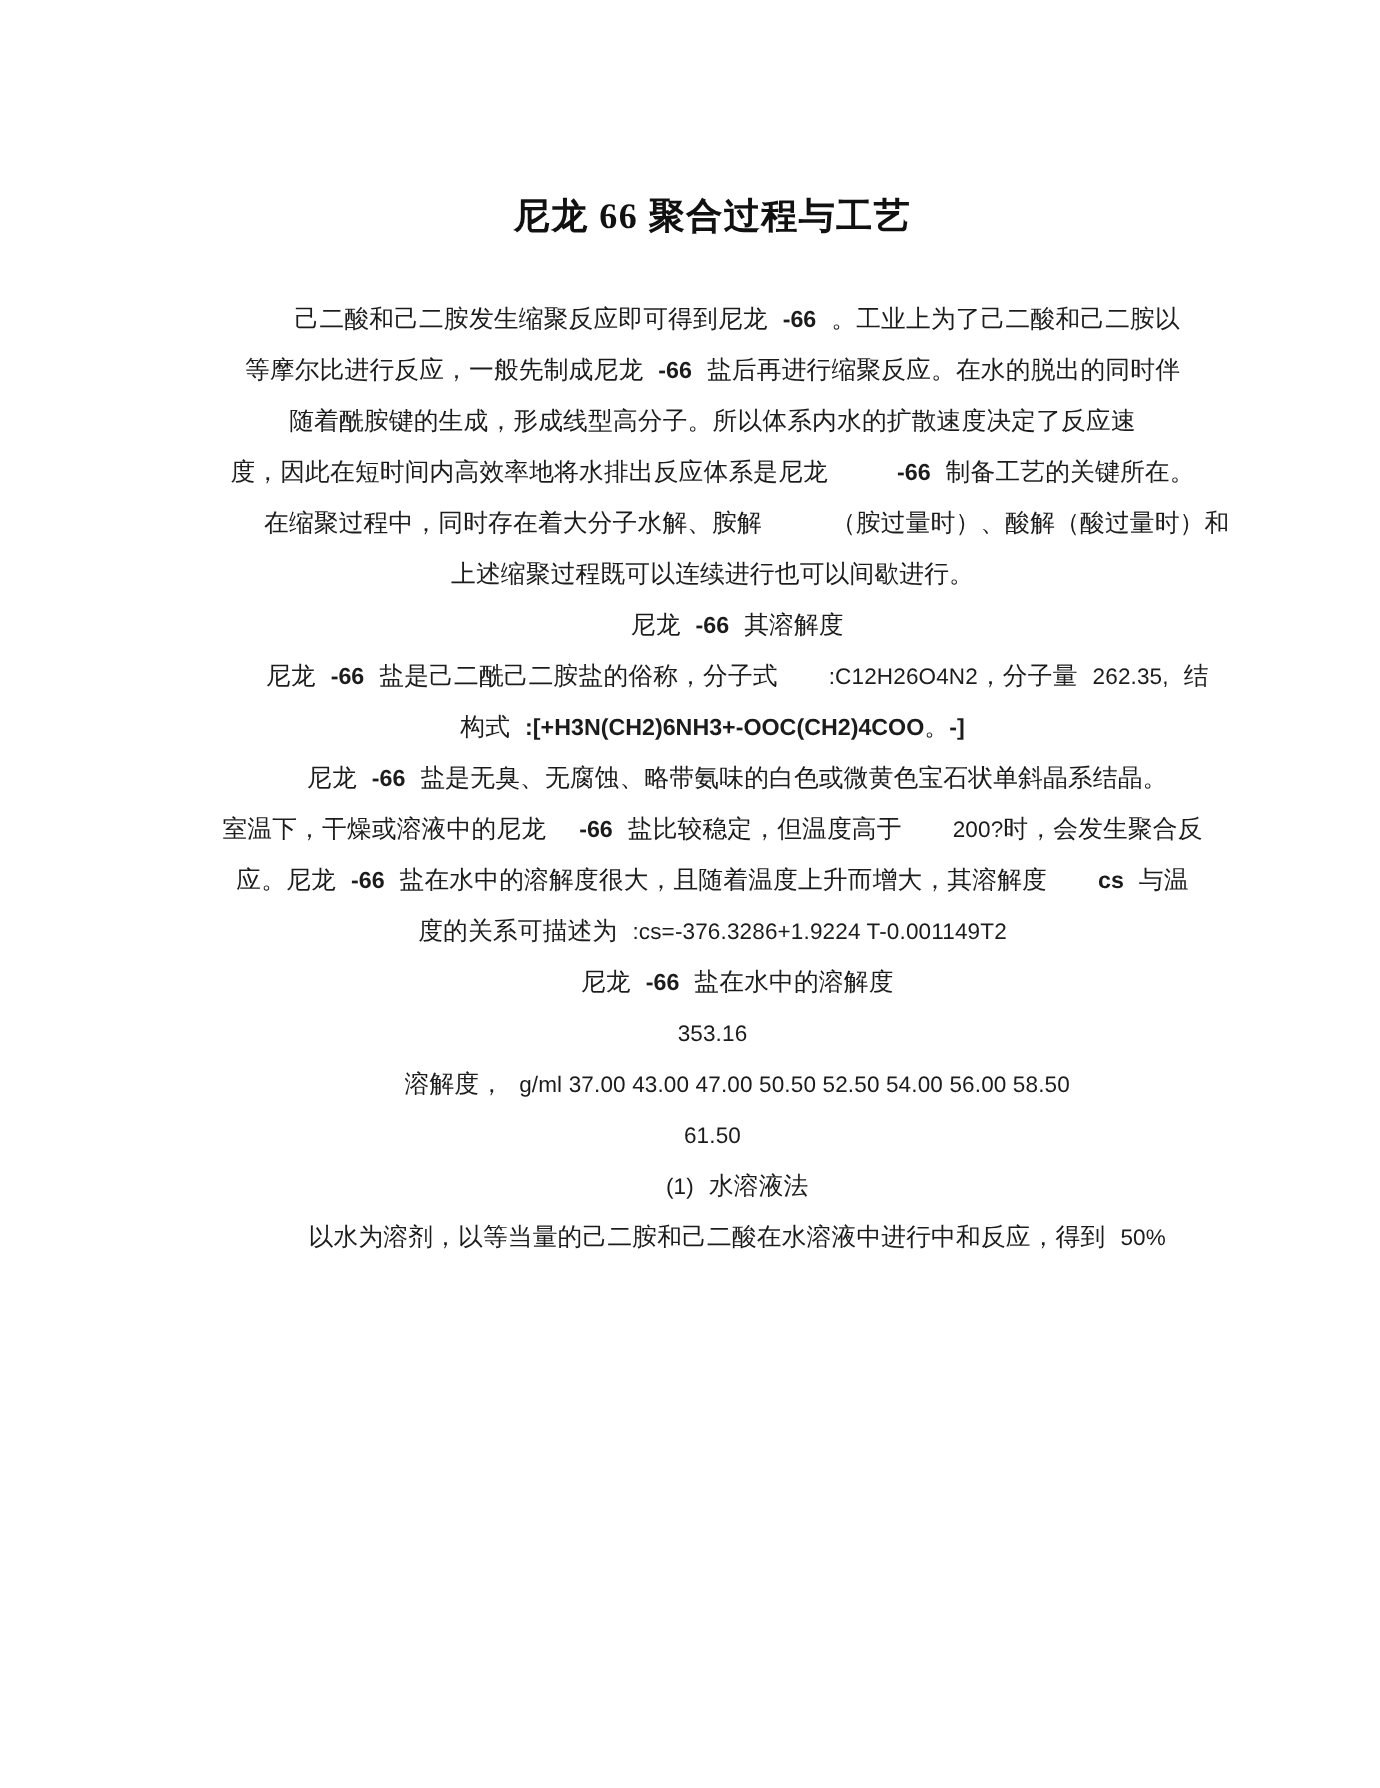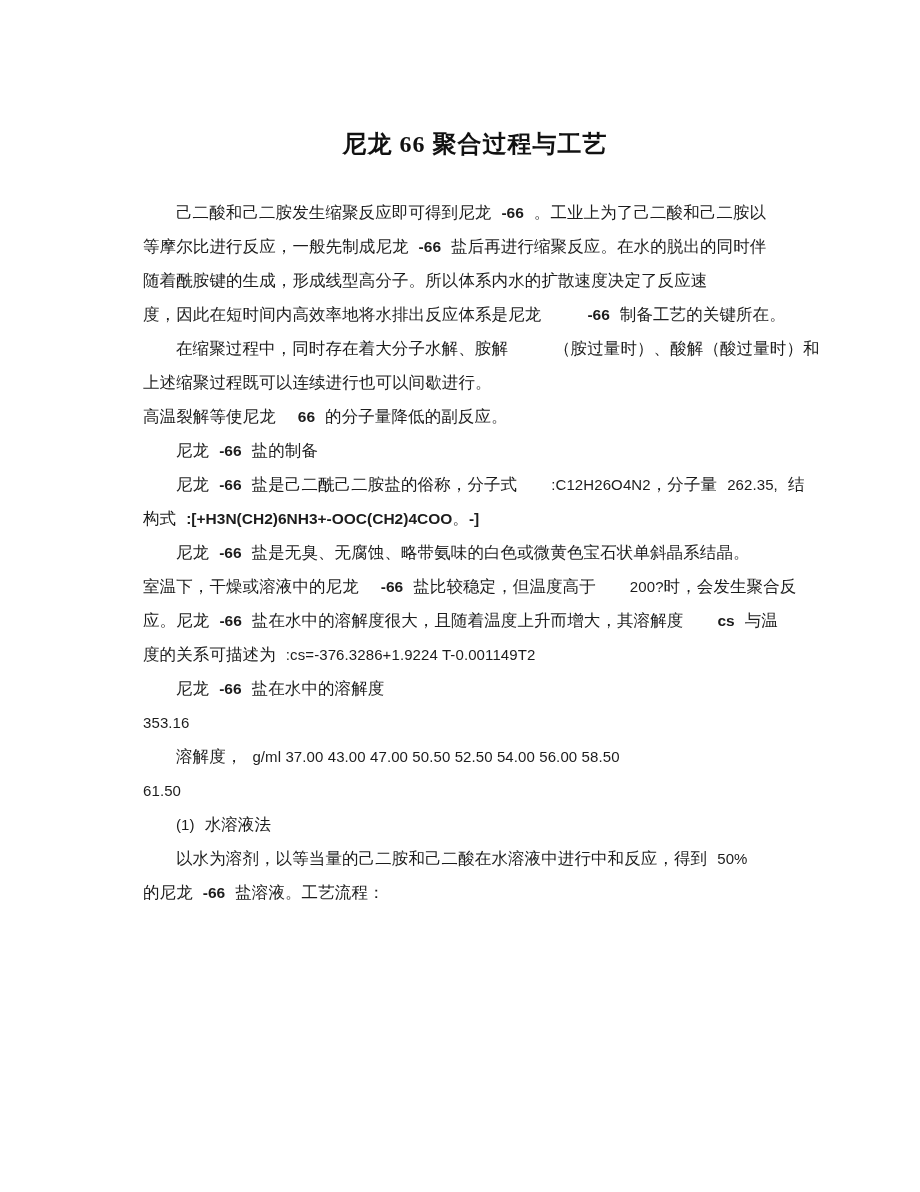--- a/index.html
+++ b/index.html
@@ -49,20 +49,21 @@
     width: 664px;
   }
 
   .line {
     font-size: 16.5px;
     line-height: 34px;
     height: 34px;
     white-space: pre;
     color: #1c1c1c;
     letter-spacing: 0.1px;
+    text-align: center;
   }
 
   
   .line.indent {
     text-indent: 33px;
   }
 
   
   .lat {
     font-family: "Liberation Sans", "DejaVu Sans", sans-serif;
@@ -94,23 +95,22 @@
     <div class="line"><span>等摩尔比进行反应，一般先制成尼龙</span><span class="gap-s"></span><span class="lat">-66</span><span class="gap-s"></span><span>盐后再进行缩聚反应。在水的脱出的同时伴</span></div>
 
     <div class="line"><span>随着酰胺键的生成，形成线型高分子。所以体系内水的扩散速度决定了反应速</span></div>
 
     <div class="line"><span>度，因此在短时间内高效率地将水排出反应体系是尼龙</span><span class="gap-xl"></span><span class="lat">-66</span><span class="gap-s"></span><span>制备工艺的关键所在。</span></div>
 
     <div class="line indent"><span>在缩聚过程中，同时存在着大分子水解、胺解</span><span class="gap-xl"></span><span>（胺过量时）、酸解（酸过量时）和</span></div>
 
     <div class="line"><span>上述缩聚过程既可以连续进行也可以间歇进行。</span></div>
 
-    <div class="line"><span>高温裂解等使尼龙</span><span class="gap-m"></span><span class="lat">66</span><span class="gap-s"></span><span>的分子量降低的副反应。</span></div>
 
-    <div class="line indent"><span>尼龙</span><span class="gap-s"></span><span class="lat">-66</span><span class="gap-s"></span><span>盐的制备</span></div>
+    <div class="line indent"><span>尼龙</span><span class="gap-s"></span><span class="lat">-66</span><span class="gap-s"></span><span>其溶解度</span></div>
 
     <div class="line indent"><span>尼龙</span><span class="gap-s"></span><span class="lat">-66</span><span class="gap-s"></span><span>盐是己二酰己二胺盐的俗称，分子式</span><span class="gap-l"></span><span class="lat-n">:C12H26O4N2</span><span>，分子量</span><span class="gap-s"></span><span class="lat-n">262.35,</span><span class="gap-s"></span><span>结</span></div>
 
     <div class="line"><span>构式</span><span class="gap-s"></span><span class="lat">:[+H3N(CH2)6NH3+-OOC(CH2)4COO</span><span>。</span><span class="lat">-]</span></div>
 
     <div class="line indent"><span>尼龙</span><span class="gap-s"></span><span class="lat">-66</span><span class="gap-s"></span><span>盐是无臭、无腐蚀、略带氨味的白色或微黄色宝石状单斜晶系结晶。</span></div>
 
     <div class="line"><span>室温下，干燥或溶液中的尼龙</span><span class="gap-m"></span><span class="lat">-66</span><span class="gap-s"></span><span>盐比较稳定，但温度高于</span><span class="gap-l"></span><span class="lat-n">200?</span><span>时，会发生聚合反</span></div>
 
     <div class="line"><span>应。尼龙</span><span class="gap-s"></span><span class="lat">-66</span><span class="gap-s"></span><span>盐在水中的溶解度很大，且随着温度上升而增大，其溶解度</span><span class="gap-l"></span><span class="lat">cs</span><span class="gap-s"></span><span>与温</span></div>
@@ -121,16 +121,15 @@
 
     <div class="line"><span class="lat-n">353.16</span></div>
 
     <div class="line indent"><span>溶解度，</span><span class="gap-s"></span><span class="lat-n">g/ml 37.00 43.00 47.00 50.50 52.50 54.00 56.00 58.50</span></div>
     <div class="line"><span class="lat-n">61.50</span></div>
 
     <div class="line indent"><span class="lat-n">(1)</span><span class="gap-s"></span><span>水溶液法</span></div>
 
     <div class="line indent"><span>以水为溶剂，以等当量的己二胺和己二酸在水溶液中进行中和反应，得到</span><span class="gap-s"></span><span class="lat-n">50%</span></div>
 
-    <div class="line"><span>的尼龙</span><span class="gap-s"></span><span class="lat">-66</span><span class="gap-s"></span><span>盐溶液。工艺流程：</span></div>
 
   </div>
 </div>
 
 </body></html>

